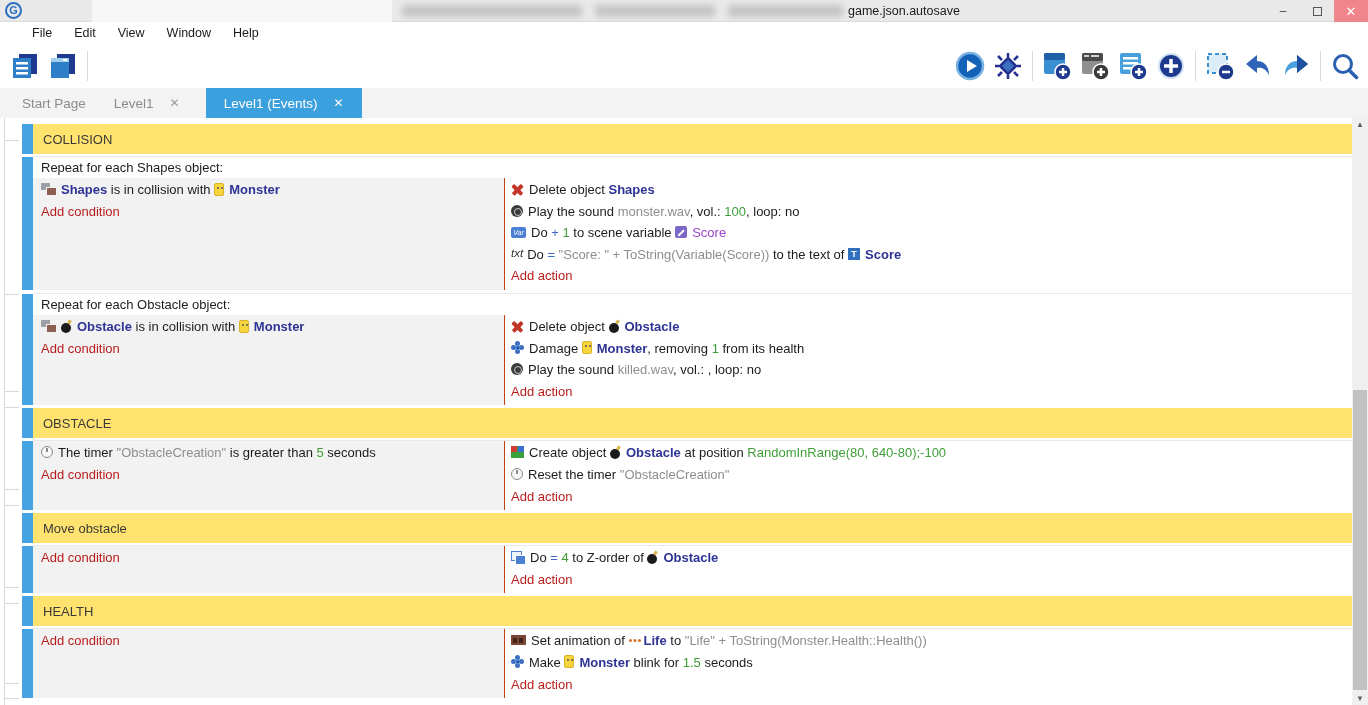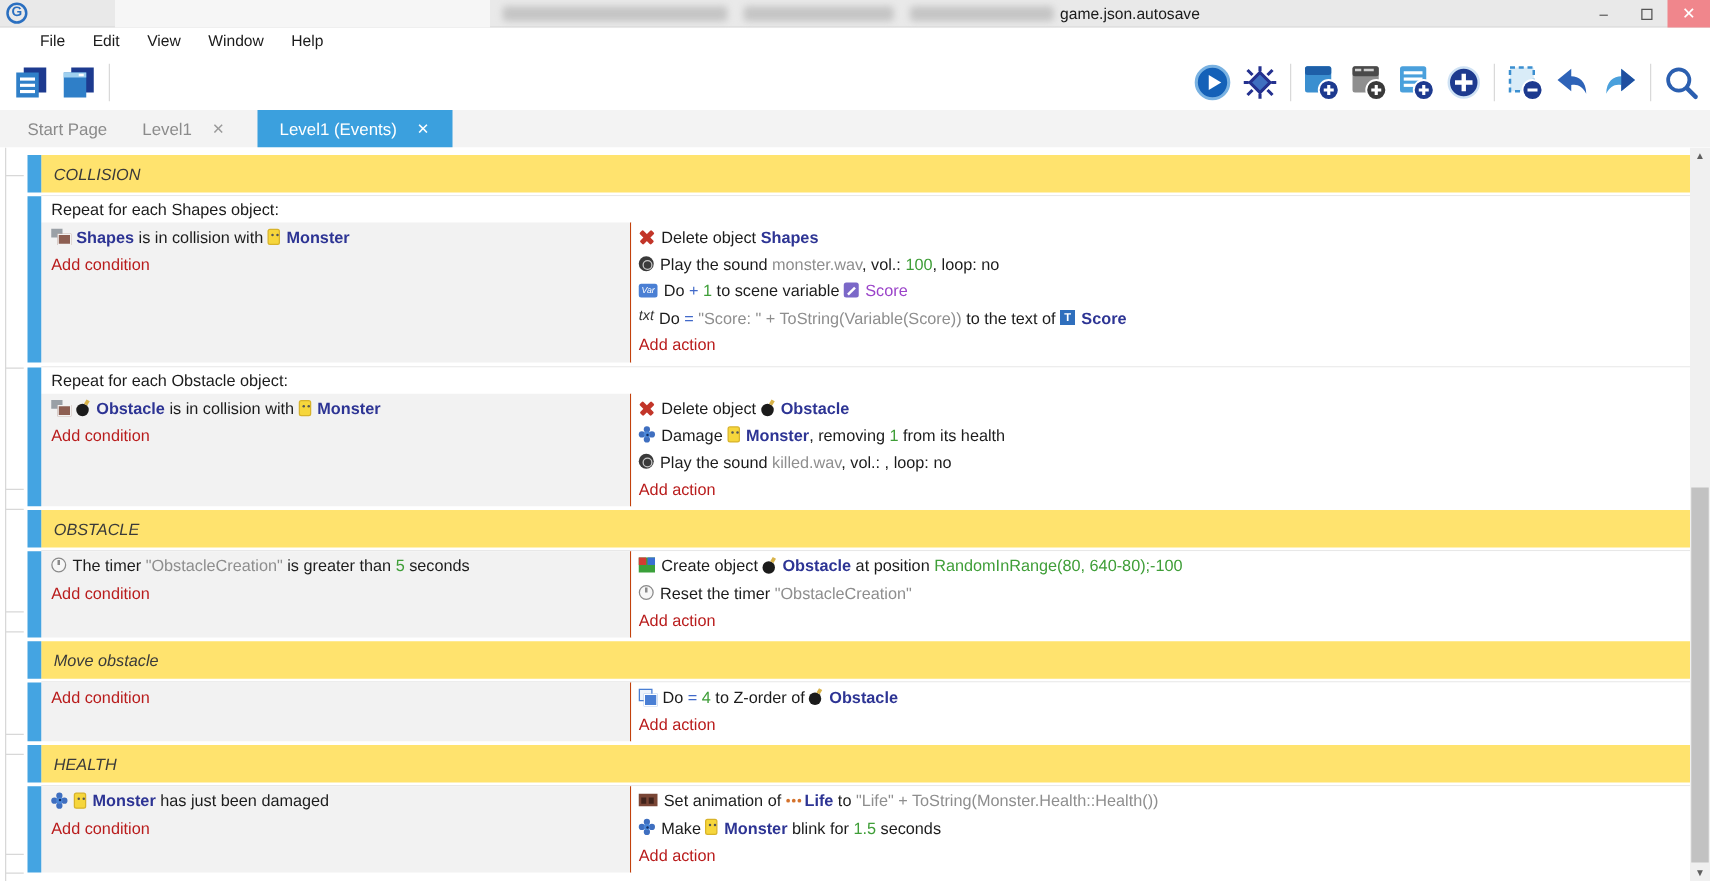--- a/index.html
+++ b/index.html
@@ -44,21 +44,21 @@
 
   
   .events-wrap { position:relative; width:1368px; height:588px; background:#ffffff; overflow:hidden; }
   .gutter { position:absolute; left:0; top:0; bottom:0; width:22px; }
   .gutter .vline { position:absolute; left:4px; top:0; bottom:0; width:1px; background:#d8d8d8; }
   .gutter .tick { position:absolute; left:4px; width:15px; height:1px; background:#d8d8d8; }
   .content { position:absolute; left:33px; right:16px; top:0; bottom:0; padding-top:6px; }
 
   .block { position:relative; }
   .block::before { content:""; position:absolute; left:-11px; top:0; bottom:0; width:11px; background:#44a4e2; }
-  .group { height:30px; background:#ffe36e; margin-bottom:2px; display:flex; align-items:center;font-style:italic; }
+  .group { height:30px; background:#ffe36e; margin-bottom:2px; display:flex; align-items:center; }
   .group + .group, .evt + .group { margin-top:2px; }
   .group .glabel { font-size:13px; color:#3a3a3a; padding-left:10px; }
   .evt { background:#ffffff; margin-bottom:3px; border-top:1px solid #e8e8e8; }
   .evt-header { height:21px; line-height:21px; font-size:13px; padding-left:8px; background:#fff; }
   .evt-row { display:flex; align-items:stretch; }
   .cond-cell { width:472px; background:#f2f2f2; border-right:1px solid #c2410c; padding:1px 0 3px 0; }
   .act-cell { flex:1; background:#ffffff; padding:1px 0 3px 0; }
   .line { height:21.6px; line-height:21.6px; font-size:13px; white-space:nowrap; padding-left:8px; position:relative; }
   .act-cell .line { padding-left:6px; }
 
@@ -335,21 +335,20 @@
               <div class="line"><span class="seg-ph">Add action</span></div>
             </div>
           </div>
         </div>
         <div class="block group">
           <span class="glabel">HEALTH</span>
         </div>
         <div class="block evt">
           <div class="evt-row">
             <div class="cond-cell">
-              <div class="line"><span class="ic health-icon"></span><span class="ic monster-icon"></span><span class="seg-b">Monster</span><span class="seg-n"> has just been damaged</span></div>
               <div class="line"><span class="seg-ph">Add condition</span></div>
             </div>
             <div class="act-cell">
               <div class="line"><span class="ic anim-icon"></span><span class="seg-n">Set animation of </span><span class="ic life-icon"></span><span class="seg-b">Life</span><span class="seg-n"> to </span><span class="seg-gy">"Life" + ToString(Monster.Health::Health())</span></div>
               <div class="line"><span class="ic health-icon"></span><span class="seg-n">Make </span><span class="ic monster-icon"></span><span class="seg-b">Monster</span><span class="seg-n"> blink for </span><span class="seg-g">1.5</span><span class="seg-n"> seconds</span></div>
               <div class="line"><span class="seg-ph">Add action</span></div>
             </div>
           </div>
         </div>
       </div>

